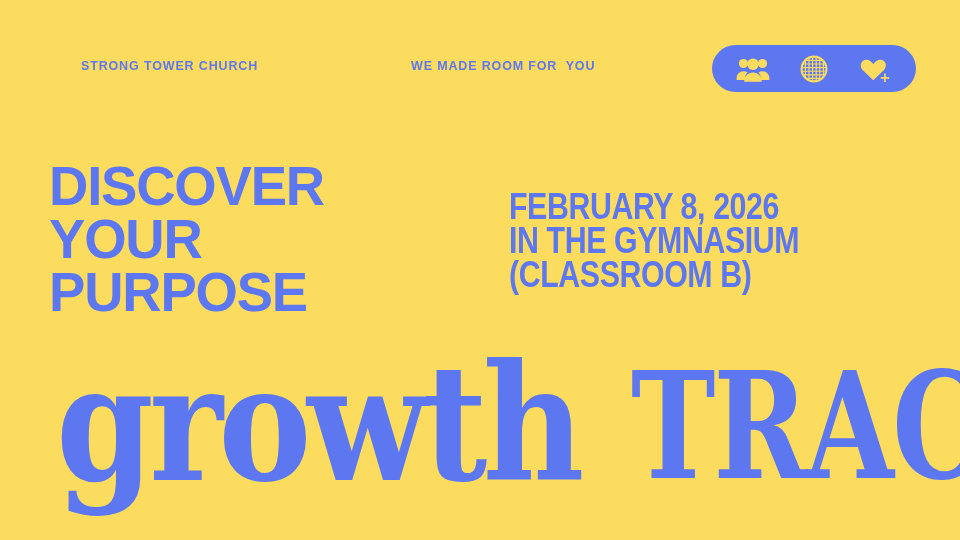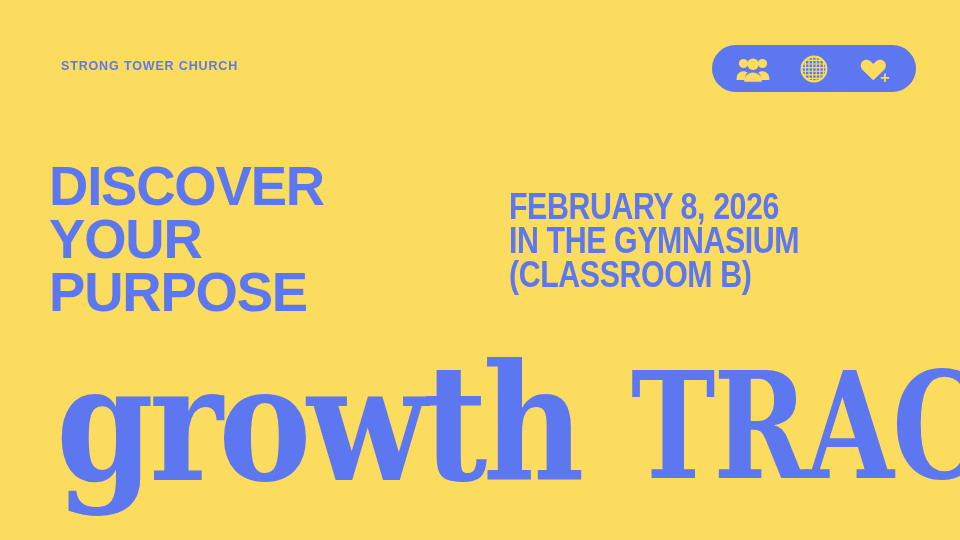--- a/index.html
+++ b/index.html
@@ -28,20 +28,21 @@
   .eyebrow {
     position: absolute;
     top: 59px;
     color: #5C77F0;
     font-family: "Liberation Sans", sans-serif;
     font-weight: bold;
     font-size: 12.5px;
     letter-spacing: 0.85px;
     line-height: 14px;
     white-space: pre;
+    margin-left: 20px;
   }
   #eyebrow-left  { left: 61px; }
   #eyebrow-right { left: 391px; }
 
   
   #icon-pill {
     position: absolute;
     left: 712px;
     top: 45px;
     width: 204px;
@@ -130,20 +131,21 @@
     margin-left: 6px;
   }
 </style>
 </head>
 <body>
 
 <div id="flyer">
 
   <div class="eyebrow" id="eyebrow-left">STRONG TOWER CHURCH</div>
 
+  <div class="eyebrow" id="eyebrow-right">WE MADE ROOM FOR  YOU</div>
 
   <div id="icon-pill">
 
     <span class="pill-icon">
       <svg width="34" height="26" viewBox="0 0 34 26" aria-hidden="true">
 
         <circle cx="7.5" cy="7.5" r="4.6" fill="#FCDC5E"></circle>
         <path d="M0.6 22.5c0-4.2 3.1-7.2 6.9-7.2 1.5 0 2.9 0.45 4.05 1.25
                  -1.6 1.5-2.6 3.6-2.6 5.95v1.5H0.6z" fill="#FCDC5E"></path>
 

